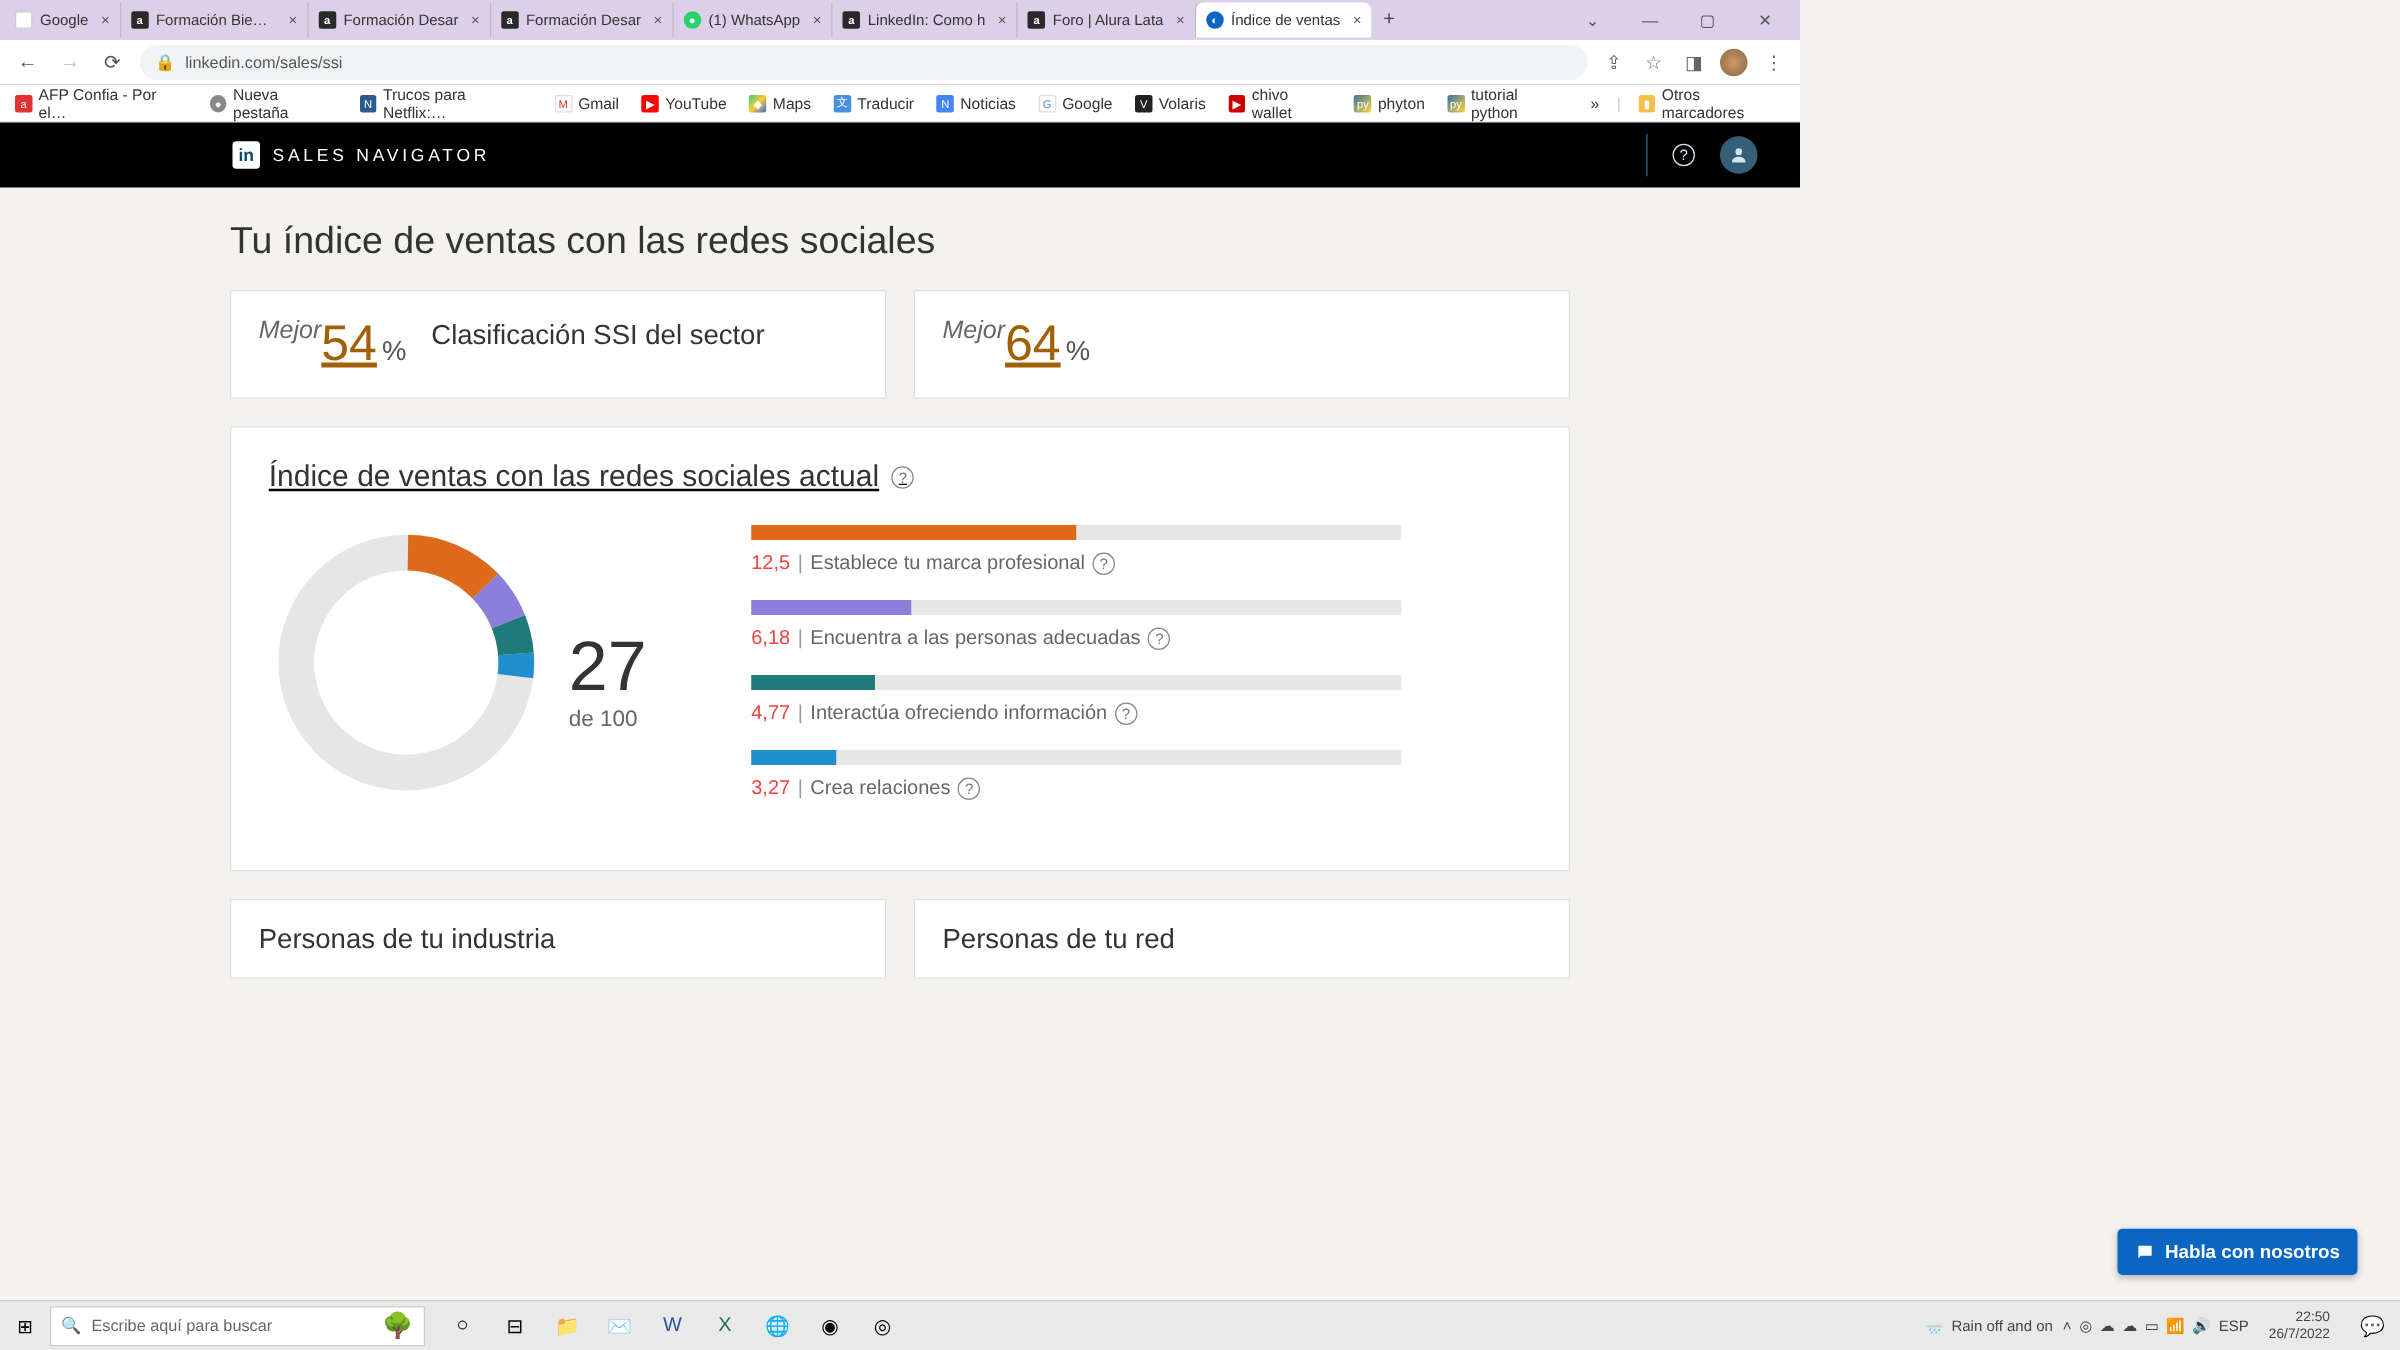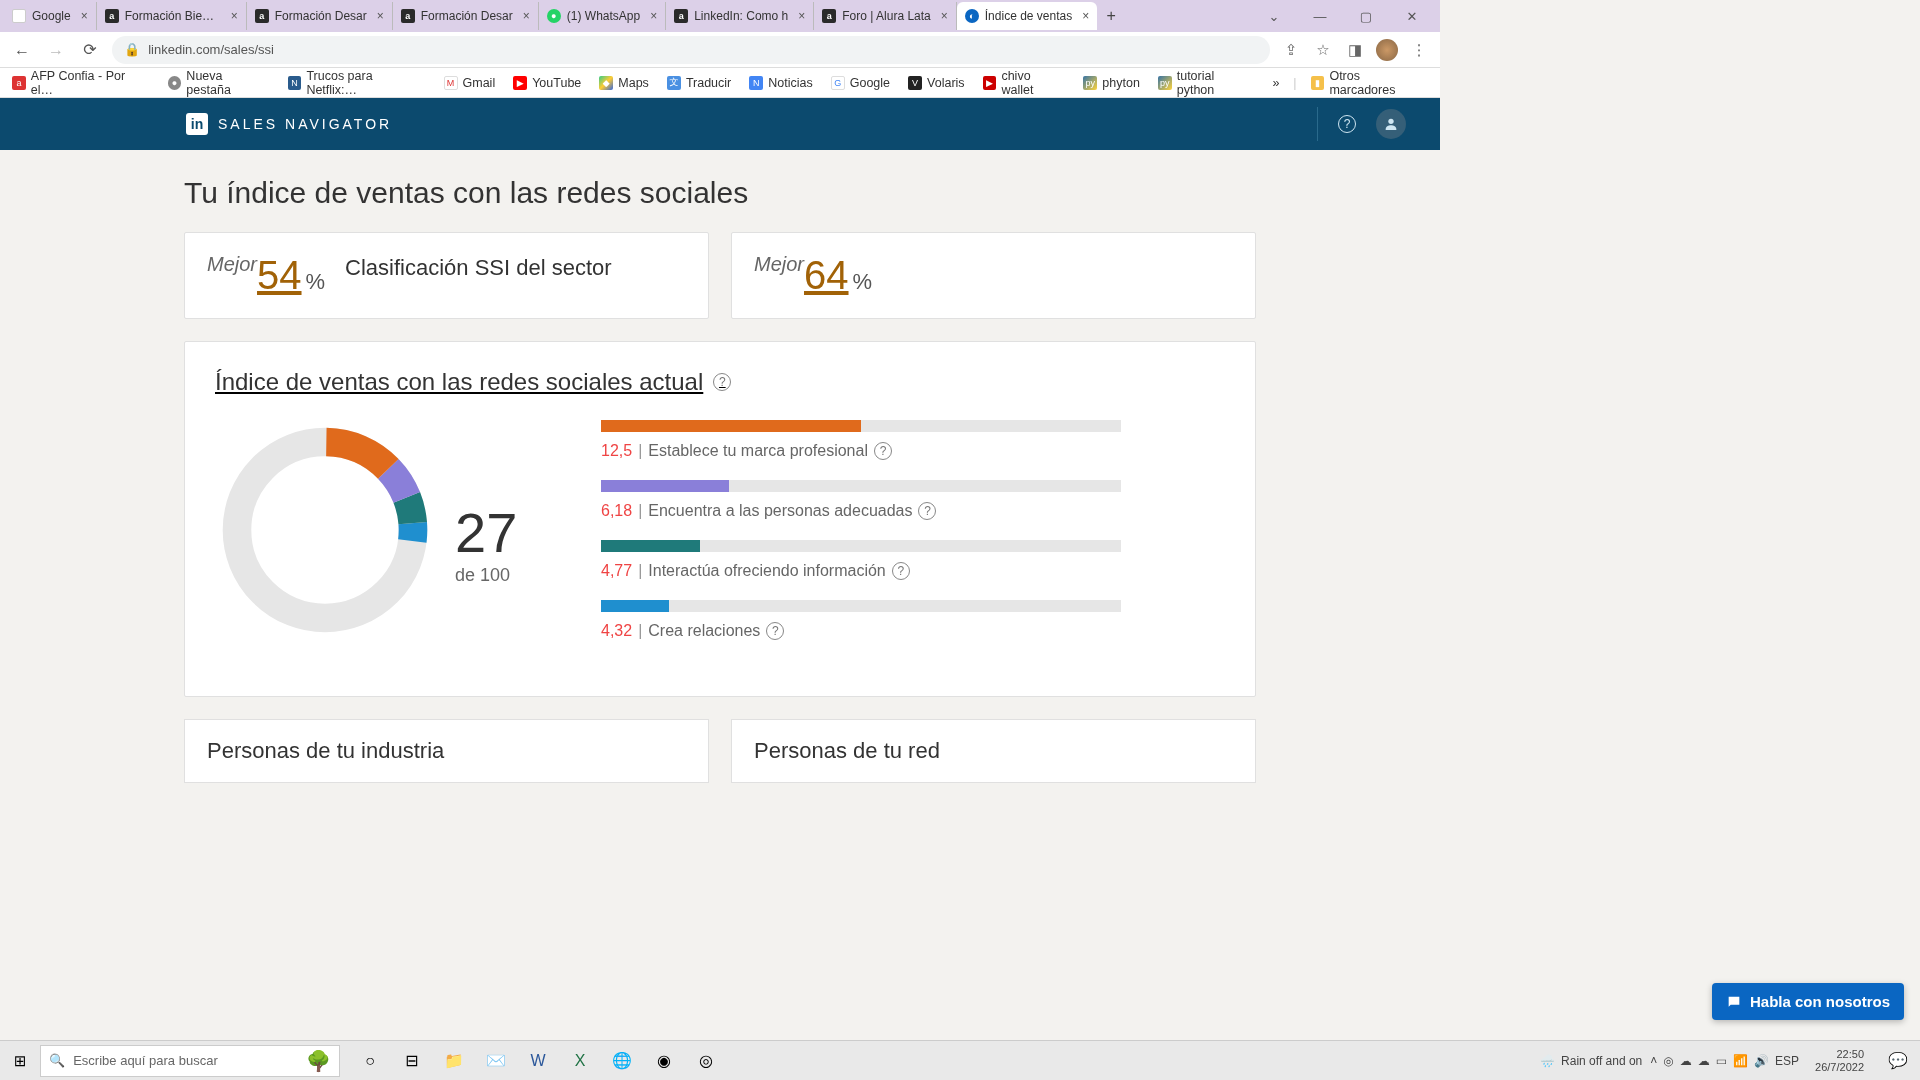--- a/index.html
+++ b/index.html
@@ -22,21 +22,21 @@
   .addr-right { display:flex; gap:10px; align-items:center;}
   .addr-icon { width:22px; height:22px; display:flex; align-items:center; justify-content:center; color:#666; font-size:15px;}
   .profile { width:22px; height:22px; border-radius:50%; background: radial-gradient(circle,#c96, #864);}
 
   .bookmarks { height: 30px; background:#fff; border-bottom:1px solid #ddd; display:flex; align-items:center; padding:0 12px; gap:18px; font-size:12.5px; color:#333;}
   .bk { display:flex; align-items:center; gap:5px; cursor:pointer;}
   .bk .ico { width:14px; height:14px; border-radius:2px; display:inline-flex; align-items:center; justify-content:center; font-size:9px; color:#fff;}
   .bk-right { margin-left:auto; display:flex; gap:14px; align-items:center;}
 
   
-  .sn-bar { height:52px; background:#0c4a6e; display:flex; align-items:center; padding:0 20px;}
+  .sn-bar { height:52px; background:#000000; display:flex; align-items:center; padding:0 20px;}
   .sn-brand { margin-left:166px; display:flex; align-items:center; gap:10px; color:#fff;}
   .sn-in { width:22px; height:22px; background:#fff; color:#0a4a6e; font-weight:bold; font-size:14px; border-radius:3px; display:flex; align-items:center; justify-content:center;}
   .sn-title { letter-spacing:3px; font-size:14px; font-weight:300;}
   .sn-right { margin-left:auto; display:flex; gap:14px; align-items:center; padding-right:14px;}
   .sn-icon-btn { width:30px; height:30px; border-radius:50%; display:flex; align-items:center; justify-content:center; color:#cfe6f2; font-size:16px; cursor:pointer;}
   .sn-avatar { width:30px; height:30px; border-radius:50%; background:#355f78; display:flex; align-items:center; justify-content:center; color:#cfe6f2;}
   .sn-sep { width:1px; height:34px; background:#2a6a8c;}
 
   
   .content { padding: 0 0 0 0;}
@@ -69,21 +69,21 @@
   .bar-fill { height:100%;}
   .factor-label { font-size:16px; color:#666; display:flex; align-items:center; gap:6px;}
   .factor-label .val { color:#ef4444; font-weight:400;}
   .factor-label .sep { color:#999;}
 
   .bottom-row { display:flex; gap:22px; margin-top:22px;}
   .bottom-card { flex:1; background:#fff; border:1px solid #e0e0e0; padding:18px 22px;}
   .bottom-card h3 { font-size:22px; font-weight:400; color:#333;}
 
   
-  .chat-btn { position:fixed; right:16px; bottom:60px; background:#0a66c2; color:#fff; border-radius:4px; padding:10px 14px; display:flex; align-items:center; gap:8px; font-size:15px; font-weight:600; box-shadow:0 2px 6px rgba(0,0,0,0.25); cursor:pointer;}
+  .chat-btn { position:fixed; right:34px; bottom:60px; background:#0a66c2; color:#fff; border-radius:4px; padding:10px 14px; display:flex; align-items:center; gap:8px; font-size:15px; font-weight:600; box-shadow:0 2px 6px rgba(0,0,0,0.25); cursor:pointer;}
   .chat-btn svg { width:16px; height:16px; fill:#fff;}
 
   
   .taskbar { position:fixed; bottom:0; left:0; right:0; height:40px; background:#e9e9e9; border-top:1px solid #ccc; display:flex; align-items:center; padding:0 0;}
   .tb-start { width:40px; display:flex; align-items:center; justify-content:center; font-size:15px;}
   .tb-search { height:32px; width:300px; background:#fff; border:1px solid #ccc; margin-left:0; display:flex; align-items:center; padding:0 8px; gap:8px; font-size:13px; color:#666;}
   .tb-icons { display:flex; gap:6px; margin-left:12px;}
   .tb-ico { width:36px; height:32px; display:flex; align-items:center; justify-content:center; font-size:16px; cursor:pointer;}
   .tb-right { margin-left:auto; display:flex; align-items:center; gap:8px; padding-right:4px; font-size:11px; color:#444;}
   .tb-tray { display:flex; gap:6px; align-items:center; font-size:12px;}
@@ -318,21 +318,21 @@
                 <span class="sep">|</span> 
                 <span>Interactúa ofreciendo información</span> 
                 <span class="help">?</span>
               </div>
           </div>
           <div class="factor">
             <div class="bar-bg">
                 <div class="bar-fill" style="width:13.1%;background:#1f8fcf;"></div>
               </div>
             <div class="factor-label">
-                <span class="val">4,32</span> 
+                <span class="val">3,27</span> 
                 <span class="sep">|</span> 
                 <span>Crea relaciones</span> 
                 <span class="help">?</span>
               </div>
           </div>
         </div>
       </div>
     </div>
 
     <div class="bottom-row">

